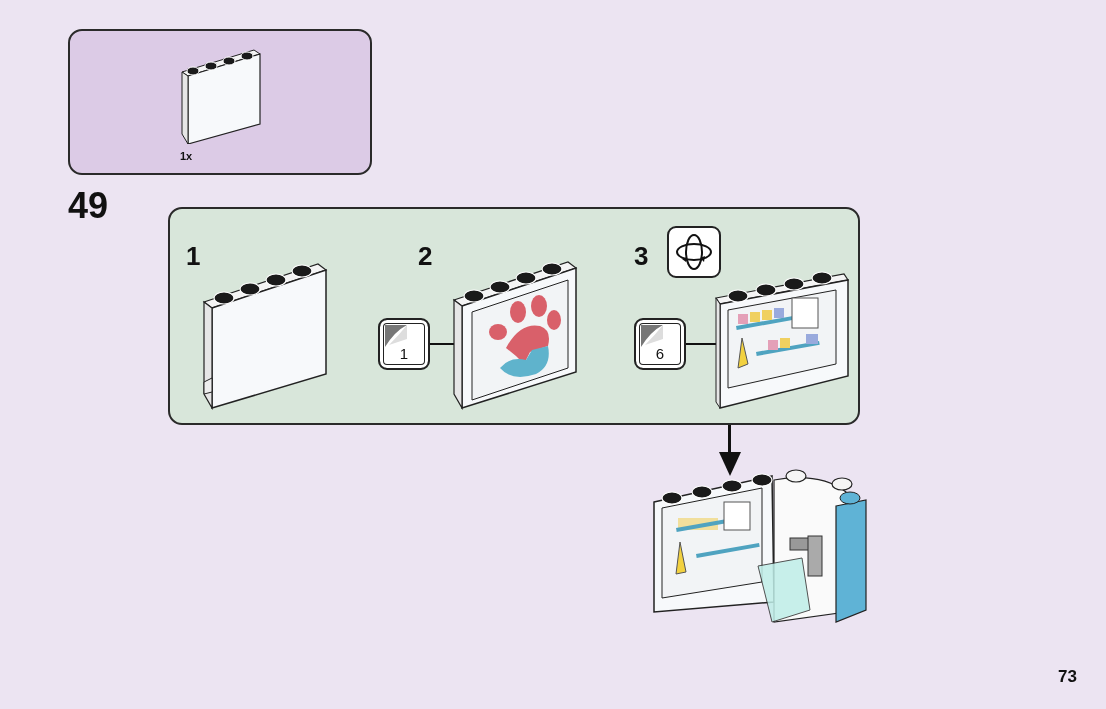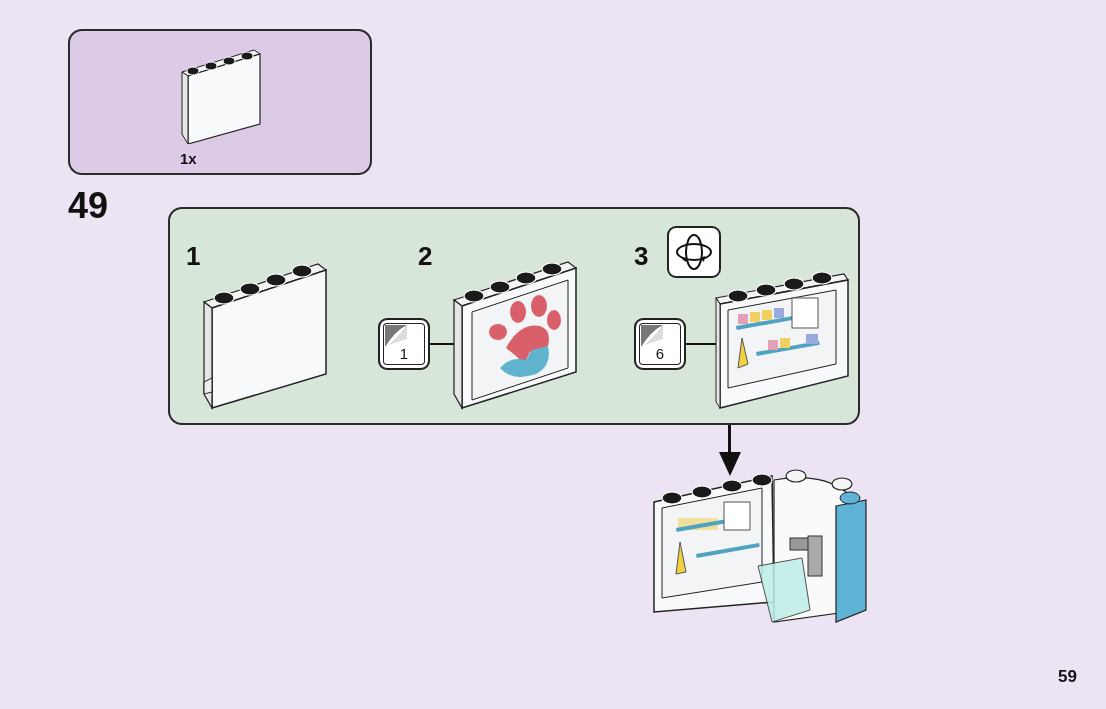--- a/index.html
+++ b/index.html
@@ -1,19 +1,19 @@
 <!DOCTYPE html>
 <html><head>
 <meta charset="utf-8">
 <style>
   html, body { margin:0; padding:0; }
   body { width:1106px; height:709px; background:#ece4f2; position:relative; overflow:hidden; font-family:"Liberation Sans", sans-serif; }
   .abs { position:absolute; }
   .parts-box { left:68px; top:29px; width:304px; height:146px; background:#dccbe6; border:2px solid #2a2a2a; border-radius:14px; box-sizing:border-box; }
-  .qty { left:180px; top:150px; font-size:15px; font-weight:bold; color:#111; }
+  .qty { left:180px; top:150px; font-size:11px; font-weight:bold; color:#111; }
   .step-num { left:68px; top:188px; font-size:36px; font-weight:bold; color:#111; line-height:1; }
   .sub-box { left:168px; top:207px; width:692px; height:218px; background:#d8e6da; border:2px solid #2a2a2a; border-radius:14px; box-sizing:border-box; }
   .sub-num { font-size:26px; font-weight:bold; color:#111; line-height:1; }
   .sticker { width:52px; height:52px; background:#fff; border:2px solid #222; border-radius:9px; box-sizing:border-box; box-shadow: inset 0 0 0 3px #fff, inset 0 0 0 4px #222; }
   .sticker .num { position:absolute; left:0; right:0; bottom:6px; text-align:center; font-size:15px; color:#111; }
   .sticker svg { position:absolute; left:5px; top:5px; }
   .rotate-box { left:667px; top:226px; width:54px; height:52px; background:#fff; border:2px solid #222; border-radius:9px; box-sizing:border-box; }
   .page-num { left:1058px; top:667px; font-size:17px; font-weight:bold; color:#111; }
 </style>
 </head>
@@ -146,13 +146,13 @@
   <rect x="140" y="76" width="20" height="12" fill="#999" stroke="#333"></rect>
   <rect x="158" y="74" width="14" height="40" fill="#aaa" stroke="#333"></rect>
   <polygon points="108,104 152,96 160,148 122,160" fill="#bfeee8" stroke="#333" opacity="0.85"></polygon>
   <rect x="28" y="56" width="40" height="12" fill="#f0d060" opacity="0.6"></rect>
   <rect x="26" y="66" width="56" height="4" fill="#4fa3c0" transform="rotate(-10 26 66)"></rect>
   <rect x="46" y="92" width="64" height="4" fill="#4fa3c0" transform="rotate(-10 46 92)"></rect>
   <rect x="74" y="40" width="26" height="28" fill="#fff" stroke="#555"></rect>
   <path d="M30,80 L36,110 L26,112Z" fill="#f2d140" stroke="#555"></path>
 </svg>
 
-<div class="abs page-num">59</div>
+<div class="abs page-num">73</div>
 
 </body></html>

